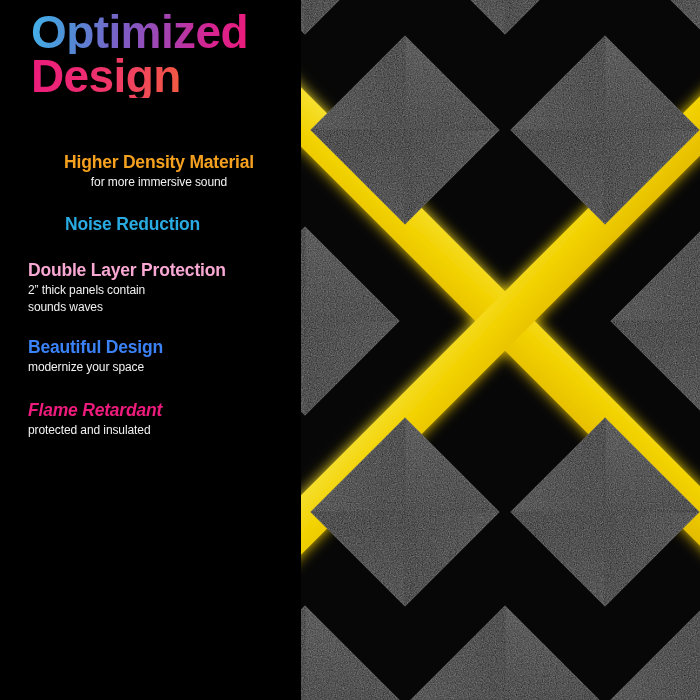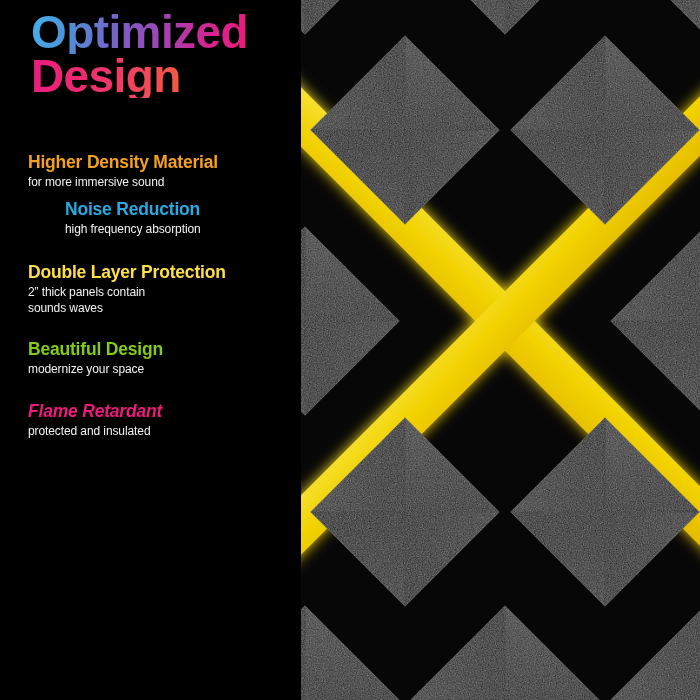--- a/index.html
+++ b/index.html
@@ -203,39 +203,38 @@
 
   <div id="left-panel">
 
     <div id="title-block">
       <span class="title-line title-line-1">Optimized</span>
       <span class="title-line title-line-2">Design</span>
     </div>
 
     <div id="features">
 
-      <div class="feature" style="margin-bottom:9px;">
+      <div class="feature" style="margin-bottom:24px;text-align:center;">
         <div class="feature-heading" style="color:#f5a11f;">Higher Density Material</div>
         <div class="feature-desc">for more immersive sound</div>
       </div>
 
       <div class="feature" style="margin-bottom:24px;margin-left:37px;">
         <div class="feature-heading" style="color:#29abe2;">Noise Reduction</div>
-        <div class="feature-desc">high frequency absorption</div>
       </div>
 
       <div class="feature" style="margin-bottom:22px;">
-        <div class="feature-heading" style="color:#fde047;">Double Layer Protection</div>
+        <div class="feature-heading" style="color:#f9a8d4;">Double Layer Protection</div>
         <div class="feature-desc">2” thick panels contain</div>
         <div class="feature-desc">sounds waves</div>
       </div>
 
 
       <div class="feature" style="margin-bottom:24px;">
-        <div class="feature-heading" style="color:#84cc16;">Beautiful Design</div>
+        <div class="feature-heading" style="color:#3b82f6;">Beautiful Design</div>
         <div class="feature-desc">modernize your space</div>
       </div>
 
       <div class="feature" style="margin-bottom:0;">
         <div class="feature-heading" style="color:#ec1b7c;font-style:italic;">Flame Retardant</div>
         <div class="feature-desc">protected and insulated</div>
       </div>
 
     </div>
   </div>

